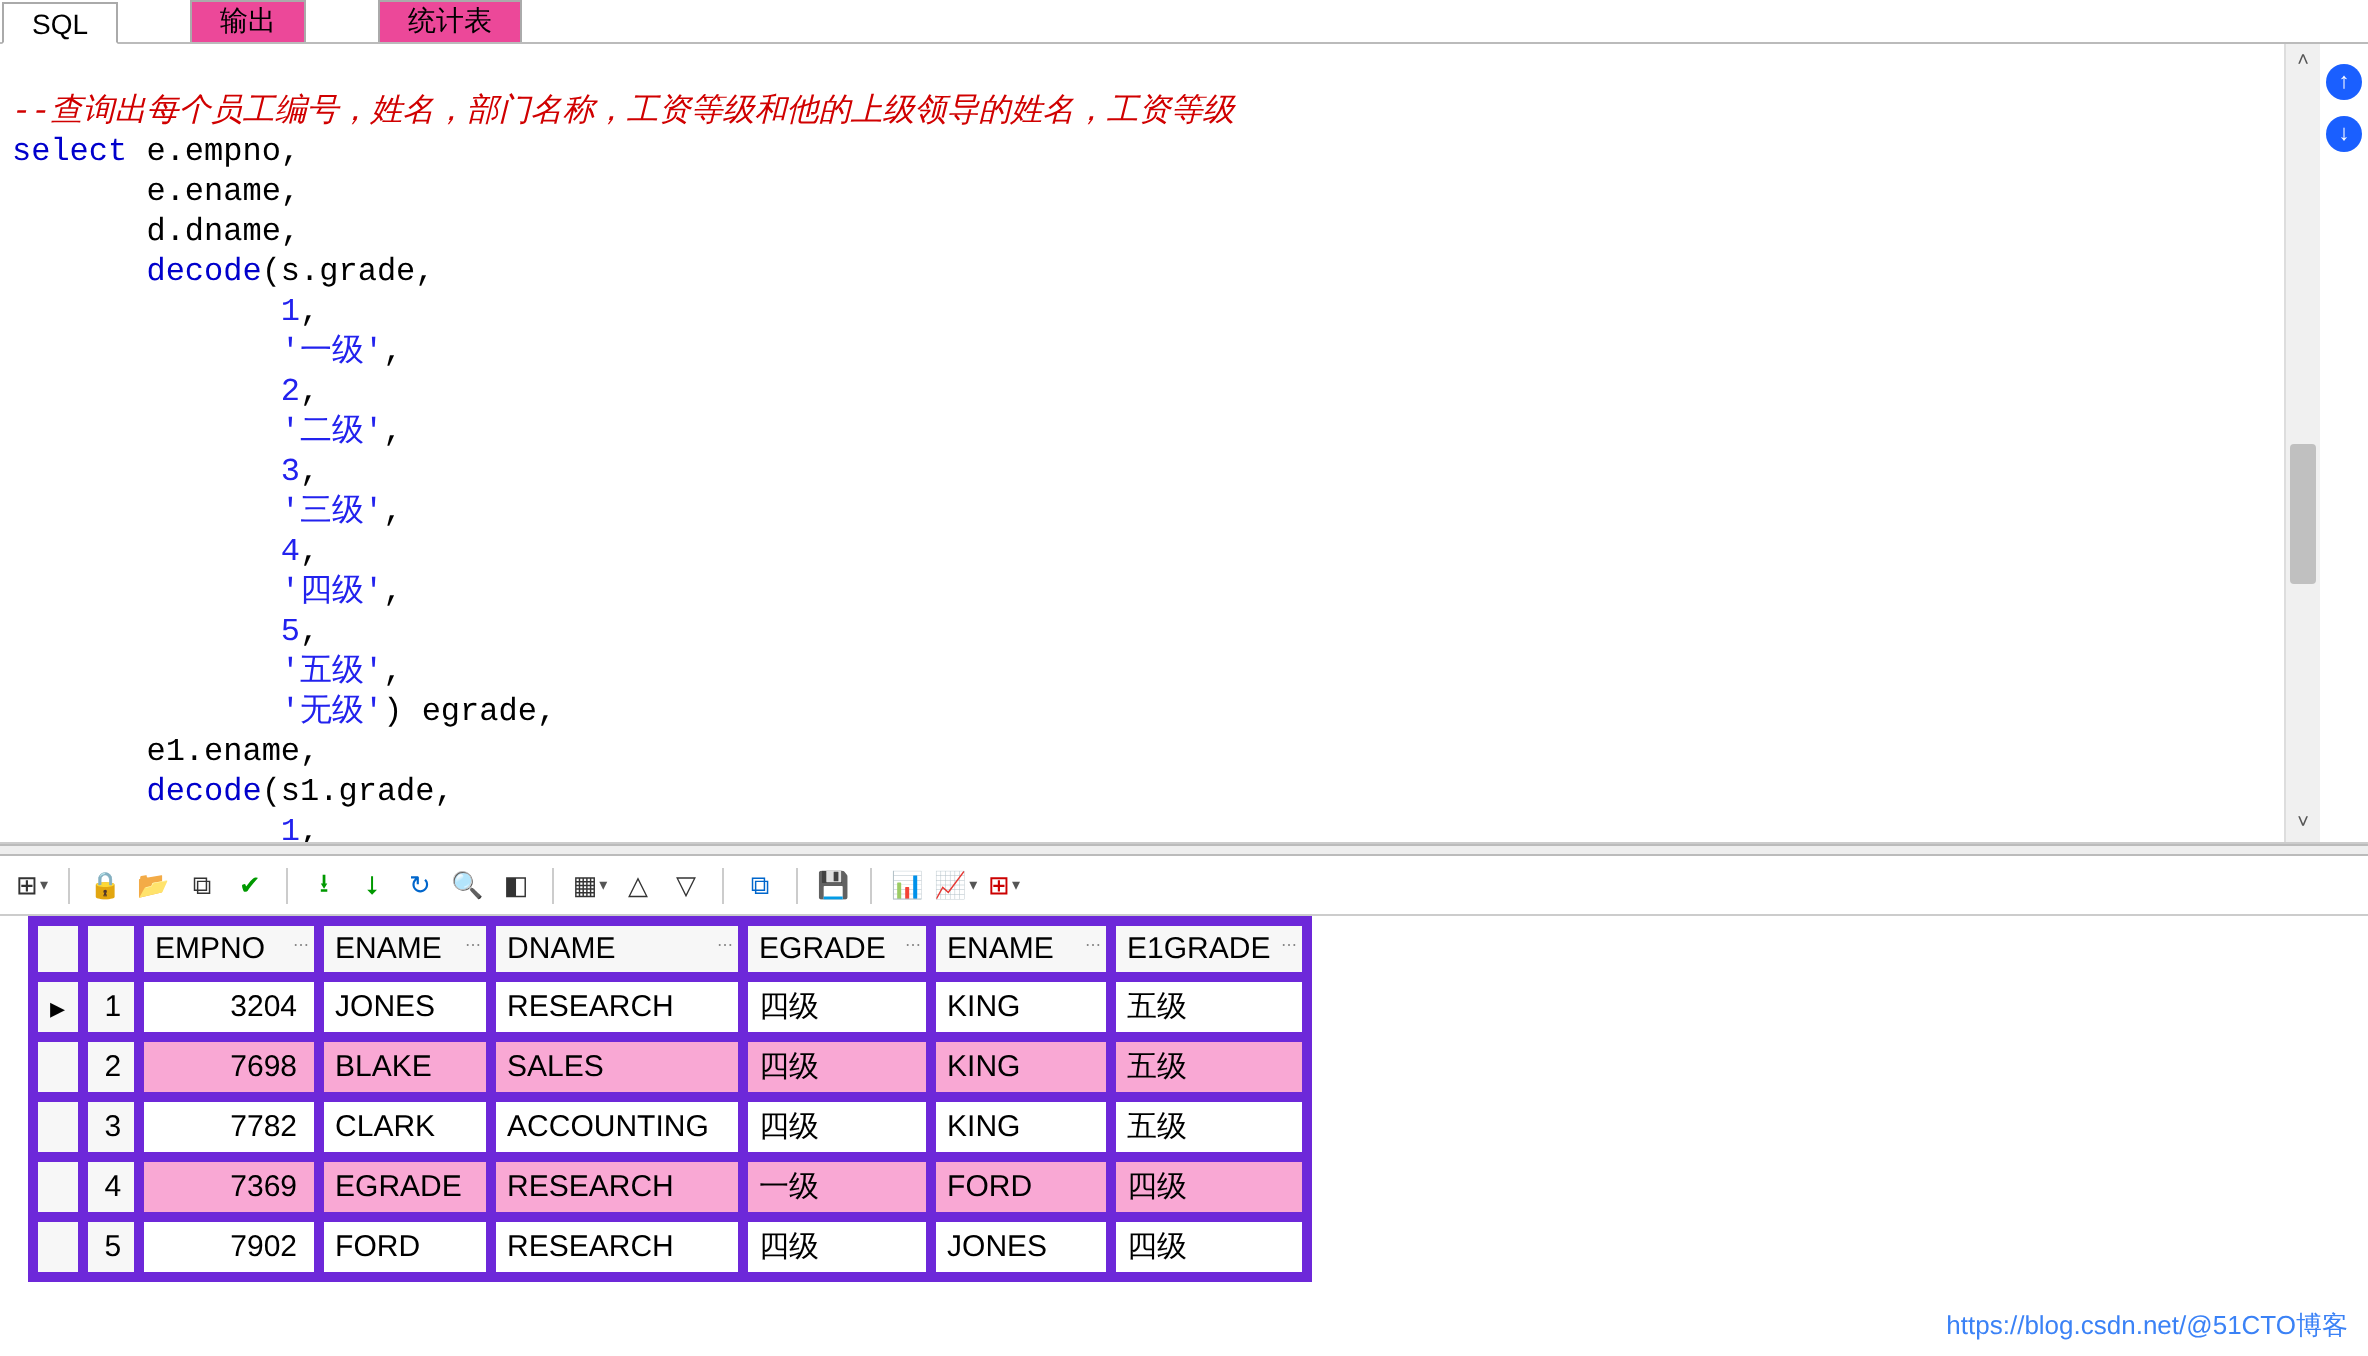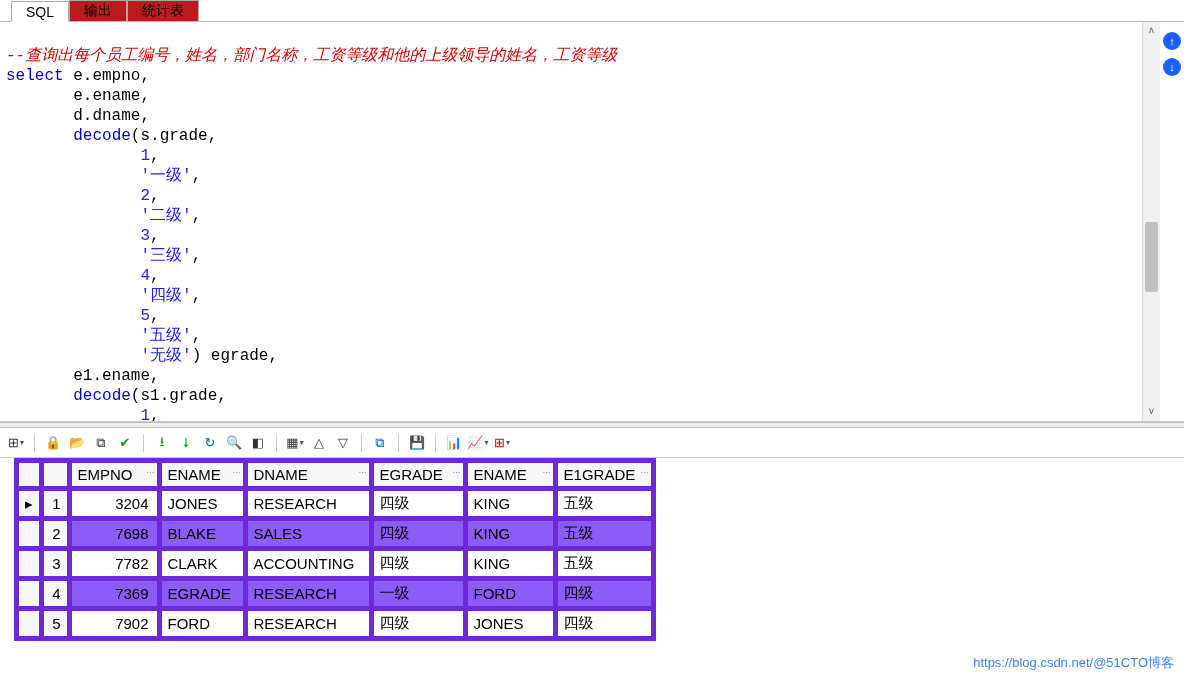--- a/index.html
+++ b/index.html
@@ -1,19 +1,19 @@
 <!DOCTYPE html>
 <html><head>
 <meta charset="utf-8">
 <style>
 * { box-sizing: border-box; margin: 0; padding: 0; }
 body { font-family: "Microsoft YaHei", SimSun, Arial, sans-serif; font-size: 13px; background: #fff; width: 1184px; height: 678px; overflow: hidden; }
 .whole { display:flex; flex-direction:column; height:678px; }
-.tabs { display: flex; border-bottom: 1px solid #bbb; height: 22px; align-items:flex-end; padding-left:11px; }
-.tab { padding: 2px 14px 2px 14px; border: 1px solid #aaa; border-bottom: none; background: #b91c1c; margin-right: 0; font-size: 14px; cursor:pointer; height:21px; display:flex; align-items:center;}
+.tabs { display: flex; border-bottom: 1px solid #bbb; height: 22px; align-items:flex-end; padding-left:1px;gap:36px; }
+.tab { padding: 2px 14px 2px 14px; border: 1px solid #aaa; border-bottom: none; background: #ec4899; margin-right: 0; font-size: 14px; cursor:pointer; height:21px; display:flex; align-items:center;}
 .tab.active { background: #fff; font-weight: normal; border-bottom:1px solid #fff; position:relative; top:1px;}
 .editor-wrap { display:flex; height: 400px; border-bottom:1px solid #ccc;}
 .editor { flex:1; overflow:auto; padding: 4px 22px 4px 6px; font-family: "SimSun","NSimSun","Courier New",monospace; font-size:16px; line-height:20px; white-space:pre; position:relative;}
 .editor .comment { color: #d00000; font-style: italic;}
 .editor .kw { color: #0000cc; }
 .editor .func { color: #0000cc;}
 .editor .num { color: #2222ee;}
 .editor .str { color: #2222ee;}
 .editor .plain{ color:#000;}
 .vscroll { width:18px; background:#f0f0f0; border-left:1px solid #ddd; position:relative;}
@@ -26,21 +26,21 @@
 .tbtn { width:20px; height:20px; display:flex; align-items:center; justify-content:center; font-size:13px; cursor:pointer; color:#333;}
 .tbtn.dd::after{content:"▾"; font-size:8px; margin-left:1px; color:#555;}
 .sep { width:1px; height:18px; background:#ccc; margin:0 4px;}
 .grid-wrap { overflow:auto; padding:0 0 0 14px;}
 table.grid { border-collapse:collapse; font-size:15px; }
 table.grid th, table.grid td { border:5px solid #6d28d9; padding:3px 6px 3px 6px; text-align:left; height:26px;}
 table.grid th { background:#f7f7f7; font-weight:normal; position:relative;}
 table.grid th .sort { position:absolute; right:2px; top:5px; font-size:8px; color:#888;}
 table.grid td.rn { background:#f7f7f7; text-align:right; width:28px; padding-right:6px;}
 table.grid td.marker { background:#f7f7f7; width:16px; text-align:center;}
-table.grid tr.even td.cell { background:#8b5cf6;margin-left:46px;}
+table.grid tr.even td.cell { background:#f9a8d4;margin-left:46px;}
 table.grid td.num { text-align:right; padding-right:8px;}
 .col-empno { width:90px;}
 .col-ename { width:86px;}
 .col-dname { width:126px;}
 .col-egrade{ width:94px;}
 .col-ename2{ width:90px;}
 .col-e1grade{ width:98px;}
 .watermark{ position:fixed; right:10px; bottom:6px; color:#3b82f6; font-size:13px;}
 </style>
 </head>

